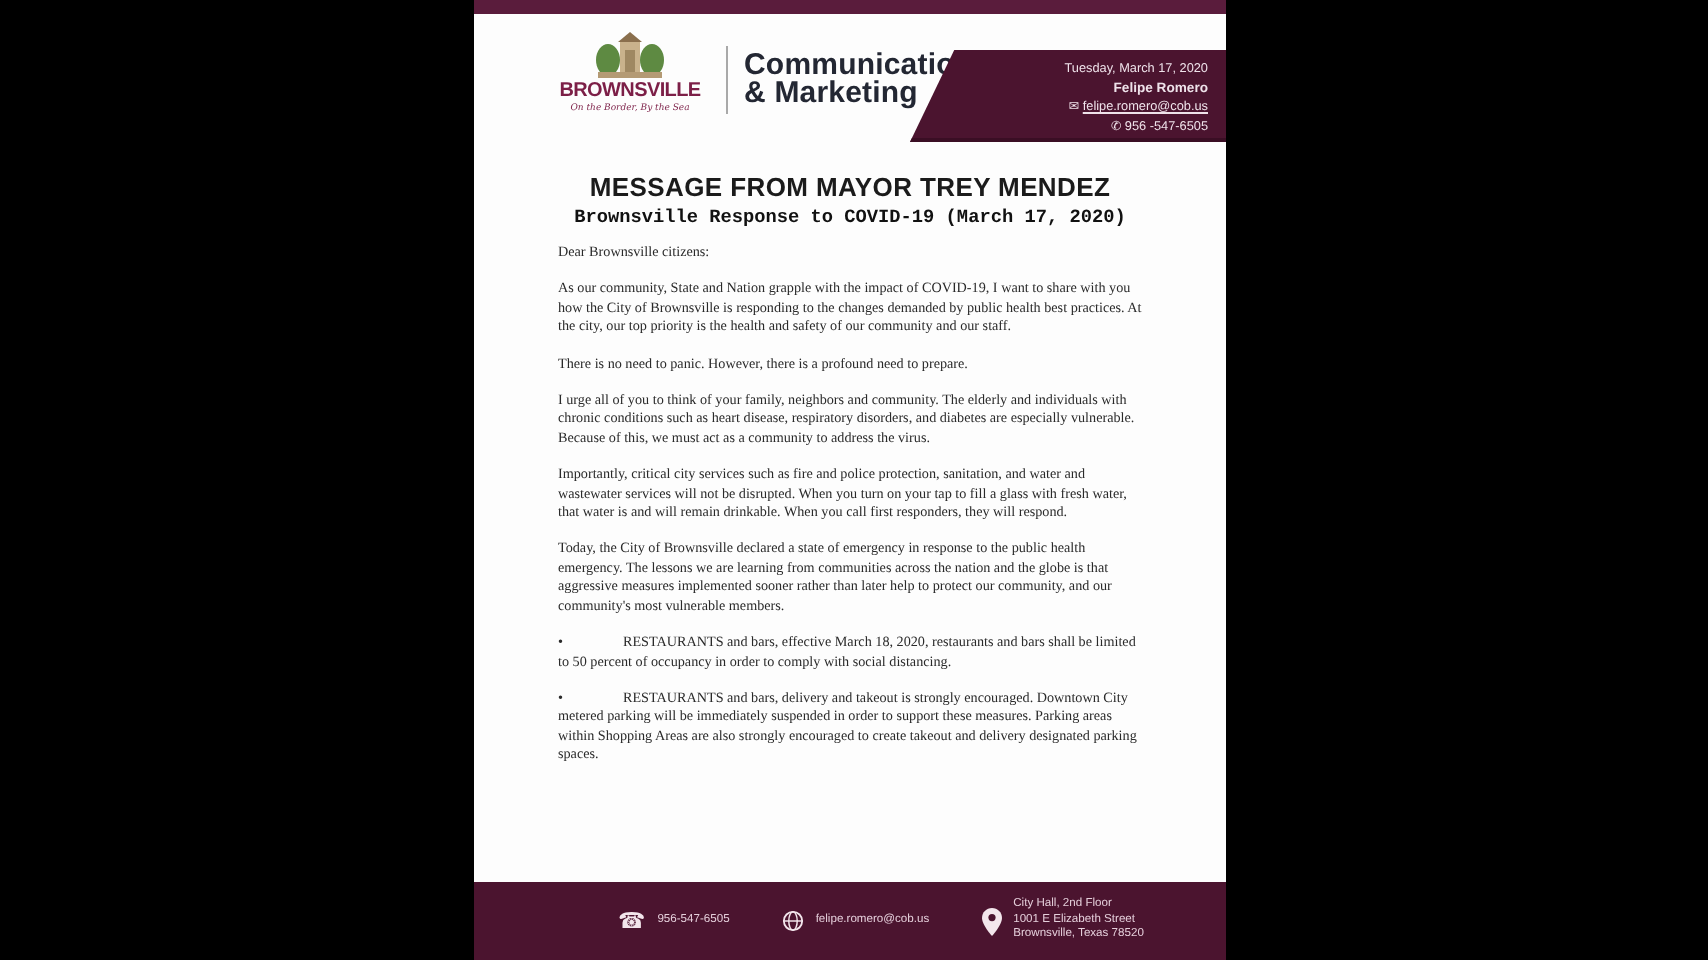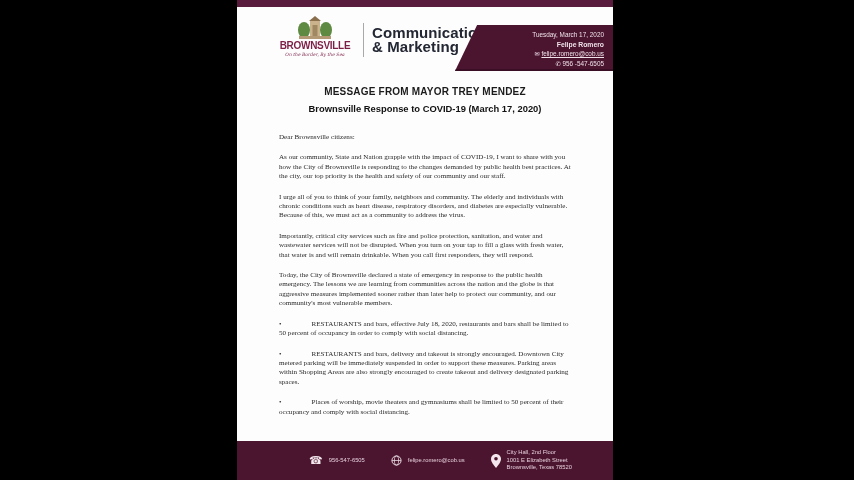--- a/index.html
+++ b/index.html
@@ -25,29 +25,29 @@
   .banner{position:absolute;right:0;top:18px;width:158px;height:46px;background:#4b142f;
           clip-path:polygon(14% 0,100% 0,100% 100%,0 100%);
           color:#efe2ea;text-align:right;font-size:6.4px;line-height:9.6px;
           padding:5px 9px 0 0;box-sizing:border-box;border-bottom:2px solid #3a0e24;}
   .banner .bold{font-weight:bold;font-size:6.8px;}
   .banner .underline{text-decoration:underline;}
   .glyph{font-family:"DejaVu Sans",sans-serif;font-size:6.2px;}
 
   
   .title{position:absolute;left:0;top:86px;width:100%;text-align:center;
-         font-size:10px;font-weight:bold;color:#1b1b1b;letter-spacing:0.2px;}
+         font-size:13px;font-weight:bold;color:#1b1b1b;letter-spacing:0.2px;}
   .subtitle{position:absolute;left:0;top:103px;width:100%;text-align:center;
-            font-family:Liberation Sans, sans-serif;font-size:9.4px;font-weight:bold;color:#111;}
+            font-family:Liberation Mono, monospace;font-size:9.4px;font-weight:bold;color:#111;}
 
   
   .body-text{position:absolute;left:42px;top:122px;width:294px;
              font-family:"Liberation Serif",serif;font-size:7.1px;line-height:9.4px;
              color:#2a2a2a;text-align:left;}
-  .body-text p{margin:11px 0 9px 0;}
+  .body-text p{margin:0 0 9px 0;}
   .bullet-gap{display:inline-block;width:30px;}
 
   
   .footer{position:absolute;left:0;bottom:0;width:100%;height:39px;background:#4b142f;
           display:flex;align-items:center;box-sizing:border-box;padding-left:72px;
           color:#e5cfdb;font-size:5.8px;line-height:7.6px;}
   .f-item{display:flex;align-items:center;margin-right:26px;}
   .f-item .icon{margin-right:6px;display:flex;align-items:center;}
   .tel-glyph{font-family:"DejaVu Sans",sans-serif;font-size:11px;color:#f3e6ec;}
 </style>
@@ -95,26 +95,26 @@
         </div>
       </div>
     </div>
 
     <div class="title">MESSAGE FROM MAYOR TREY MENDEZ</div>
     <div class="subtitle">Brownsville Response to COVID-19 (March 17, 2020)</div>
 
     <div class="body-text">
       <p>Dear Brownsville citizens:</p>
       <p>As our community, State and Nation grapple with the impact of COVID-19, I want to share with you how the City of Brownsville is responding to the changes demanded by public health best practices.  At the city, our top priority is the health and safety of our community and our staff.</p>
+      <p>There is no need to panic.  However, there is a profound need to prepare.</p>
       <p>I urge all of you to think of your family, neighbors and community.   The elderly and individuals with chronic conditions such as heart disease, respiratory disorders, and diabetes are especially vulnerable.  Because of this, we must act as a community to address the virus.</p>
       <p>Importantly, critical city services such as fire and police protection, sanitation, and water and wastewater services will not be disrupted.  When you turn on your tap to fill a glass with fresh water, that water is and will remain drinkable.  When you call first responders, they will respond.</p>
       <p>Today, the City of Brownsville declared a state of emergency in response to the public health emergency.  The lessons we are learning from communities across the nation and the globe is that aggressive measures implemented sooner rather than later help to protect our community, and our community's most vulnerable members.</p>
-      <p><span>•</span><span class="bullet-gap"></span><span>RESTAURANTS and bars, effective July 18, 2020, restaurants and bars shall be limited to 50 percent of occupancy in order to comply with social distancing.</span></p>
+      <p><span>•</span><span class="bullet-gap"></span><span>RESTAURANTS and bars, effective March 18, 2020, restaurants and bars shall be limited to 50 percent of occupancy in order to comply with social distancing.</span></p>
       <p><span>•</span><span class="bullet-gap"></span><span>RESTAURANTS and bars, delivery and takeout is strongly encouraged.  Downtown City metered parking will be immediately suspended in order to support these measures. Parking areas within Shopping Areas are also strongly encouraged to create takeout and delivery designated parking spaces.</span></p>
-      <p><span>•</span><span class="bullet-gap"></span><span>Places of worship, movie theaters and gymnasiums shall be limited to 50 percent of their occupancy and comply with social distancing.</span></p>
     </div>
 
     <div class="footer">
       <div class="f-item">
         <span class="icon tel-glyph">☎</span>
         <span>956-547-6505</span>
       </div>
       <div class="f-item">
         <span class="icon">
           <svg width="11" height="11" viewBox="0 0 12 12">

